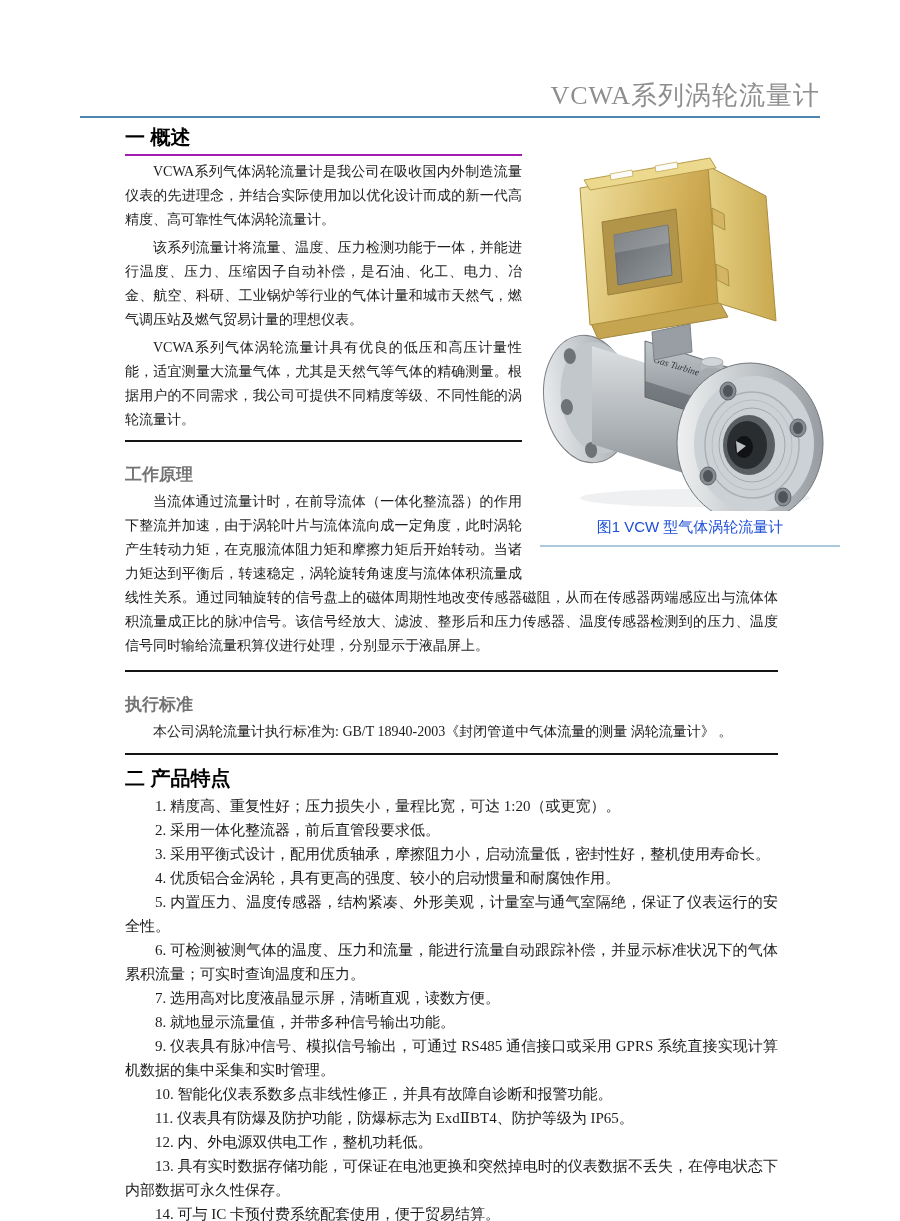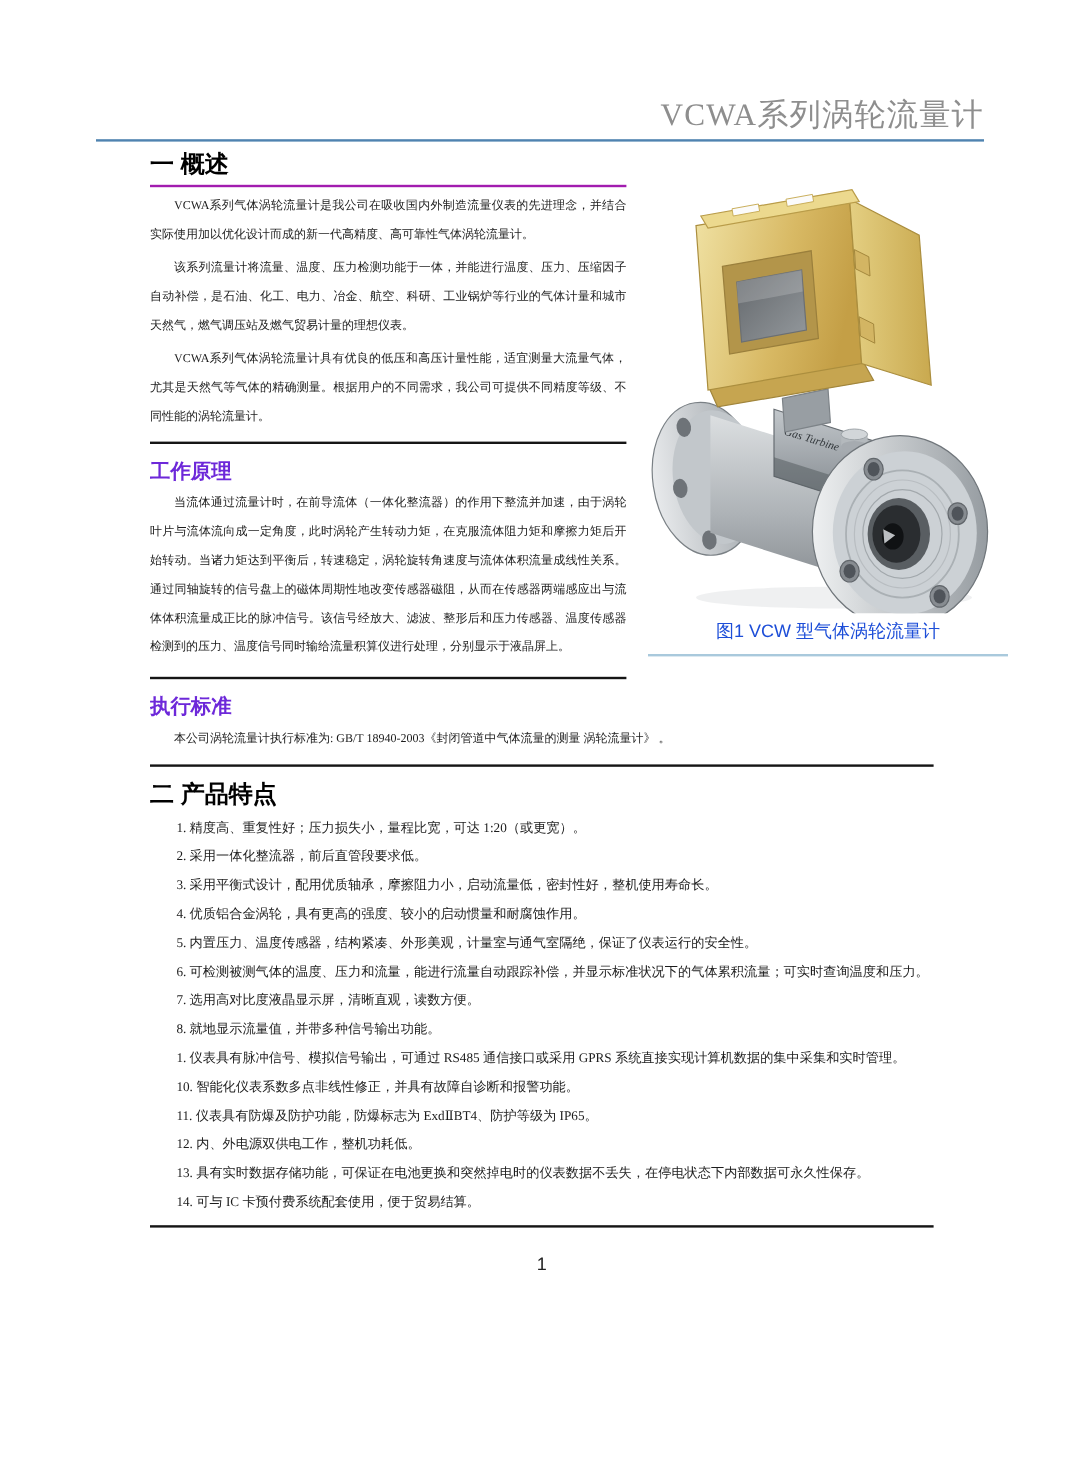--- a/index.html
+++ b/index.html
@@ -29,32 +29,32 @@
   .caption-rule { height:2px; background:#a9c9dc; margin-top:8px; }
 
   
   .h-major {
     font-family:"Liberation Sans","DejaVu Sans",sans-serif; font-weight:bold;
     font-size:20px; line-height:23px; color:#000; margin:8px 0 0 0; overflow:hidden;
   }
   .h-major.underlined { border-bottom:2px solid #a21caf; padding-bottom:5px; }
   .h-sub {
     font-family:"Liberation Sans","DejaVu Sans",sans-serif; font-weight:bold;
-    font-size:17px; line-height:22px; color:#6d28d9; margin:8px 0 0 0;
-    border-top:2px solid #151515; padding-top:12px; overflow:hidden;
+    font-size:17px; line-height:22px; color:#737373; margin:8px 0 0 0;
+    border-top:2px solid #151515; padding-top:22px; overflow:hidden;
   }
   .h-sub.gap { margin-top:12px; }
 
   
   p.body {
-    font-size:10px; line-height:24px; text-align:justify; text-indent:2em;
+    font-size:14px; line-height:24px; text-align:justify; text-indent:2em;
     margin:4px 0 0 0;
   }
   p.feature {
-    font-size:11px; line-height:24px; text-align:justify; text-indent:2em;
+    font-size:15px; line-height:24px; text-align:justify; text-indent:2em;
     margin:0;
   }
   .features-list { margin-top:4px; }
 
   .rule { height:2px; background:#151515; }
   .rule.after-standard { margin-top:9px; }
   .rule.after-features { margin-top:7px; }
 
   .footer {
     text-align:center; font-size:15px; color:#222; margin-top:22px;
@@ -195,21 +195,21 @@
     <h2 class="h-major" style="margin-top:12px;">二 产品特点</h2>
     <div class="features-list">
       <p class="feature">1. 精度高、重复性好；压力损失小，量程比宽，可达 1:20（或更宽）。</p>
       <p class="feature">2. 采用一体化整流器，前后直管段要求低。</p>
       <p class="feature">3. 采用平衡式设计，配用优质轴承，摩擦阻力小，启动流量低，密封性好，整机使用寿命长。</p>
       <p class="feature">4. 优质铝合金涡轮，具有更高的强度、较小的启动惯量和耐腐蚀作用。</p>
       <p class="feature">5. 内置压力、温度传感器，结构紧凑、外形美观，计量室与通气室隔绝，保证了仪表运行的安全性。</p>
       <p class="feature">6. 可检测被测气体的温度、压力和流量，能进行流量自动跟踪补偿，并显示标准状况下的气体累积流量；可实时查询温度和压力。</p>
       <p class="feature">7. 选用高对比度液晶显示屏，清晰直观，读数方便。</p>
       <p class="feature">8. 就地显示流量值，并带多种信号输出功能。</p>
-      <p class="feature">1. 仪表具有脉冲信号、模拟信号输出，可通过 RS485 通信接口或采用 GPRS 系统直接实现计算机数据的集中采集和实时管理。</p>
+      <p class="feature">9. 仪表具有脉冲信号、模拟信号输出，可通过 RS485 通信接口或采用 GPRS 系统直接实现计算机数据的集中采集和实时管理。</p>
       <p class="feature">10. 智能化仪表系数多点非线性修正，并具有故障自诊断和报警功能。</p>
       <p class="feature">11. 仪表具有防爆及防护功能，防爆标志为 ExdⅡBT4、防护等级为 IP65。</p>
       <p class="feature">12. 内、外电源双供电工作，整机功耗低。</p>
       <p class="feature">13. 具有实时数据存储功能，可保证在电池更换和突然掉电时的仪表数据不丢失，在停电状态下内部数据可永久性保存。</p>
       <p class="feature">14. 可与 IC 卡预付费系统配套使用，便于贸易结算。</p>
     </div>
     <div class="rule after-features"></div>
 
     <div class="footer">1</div>
   </div>

